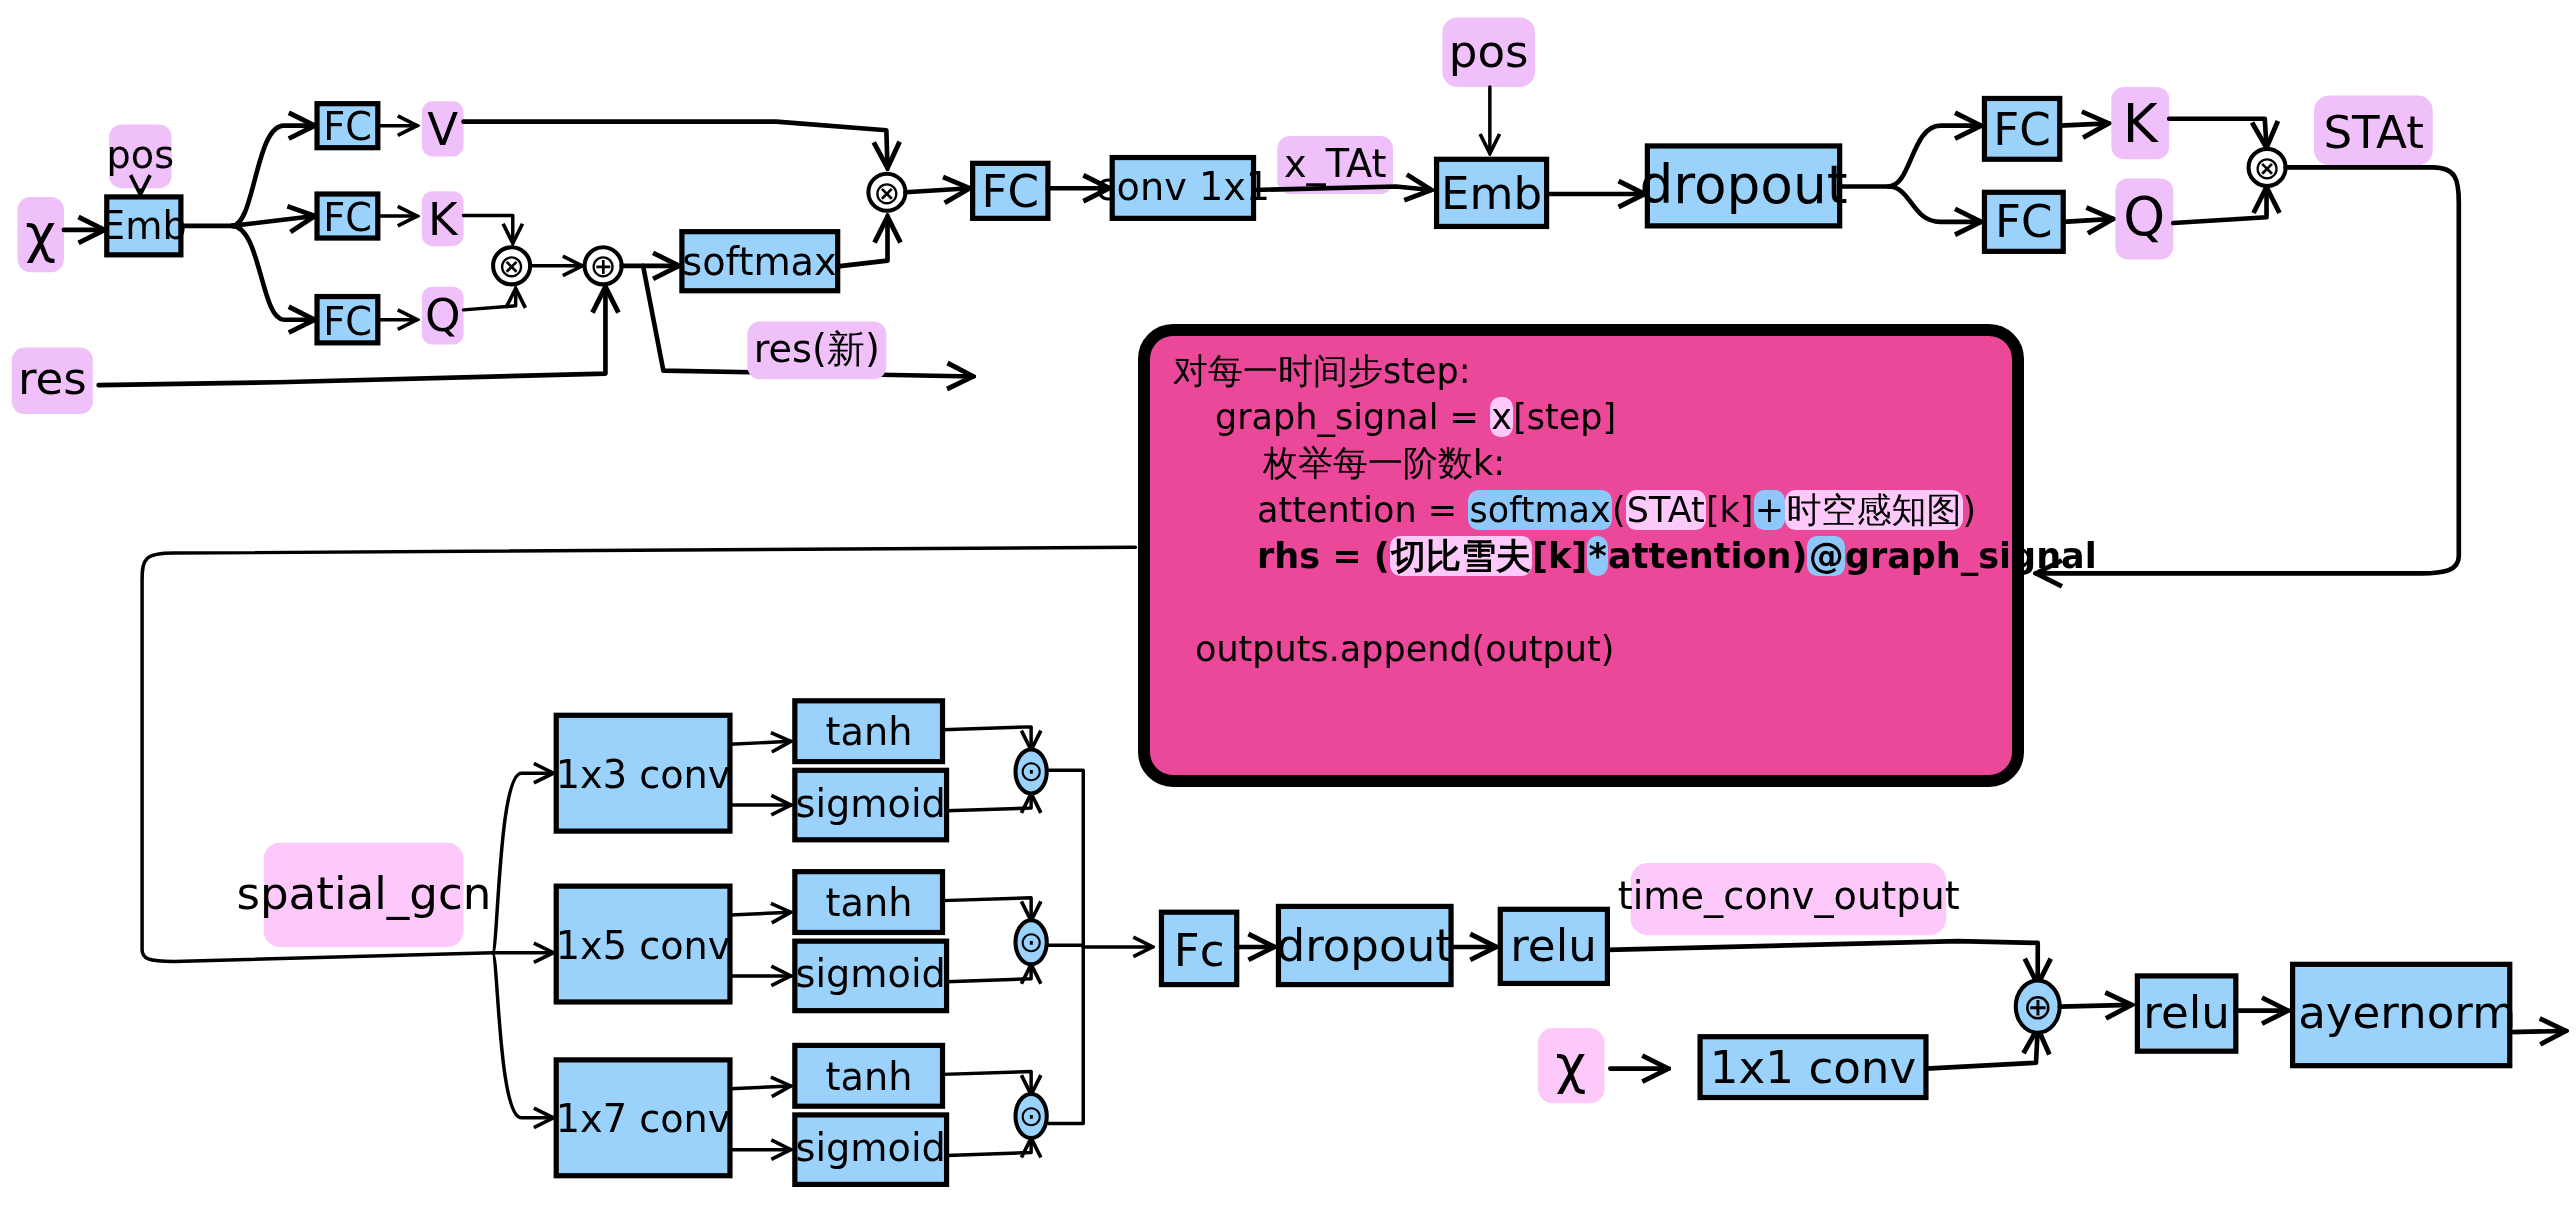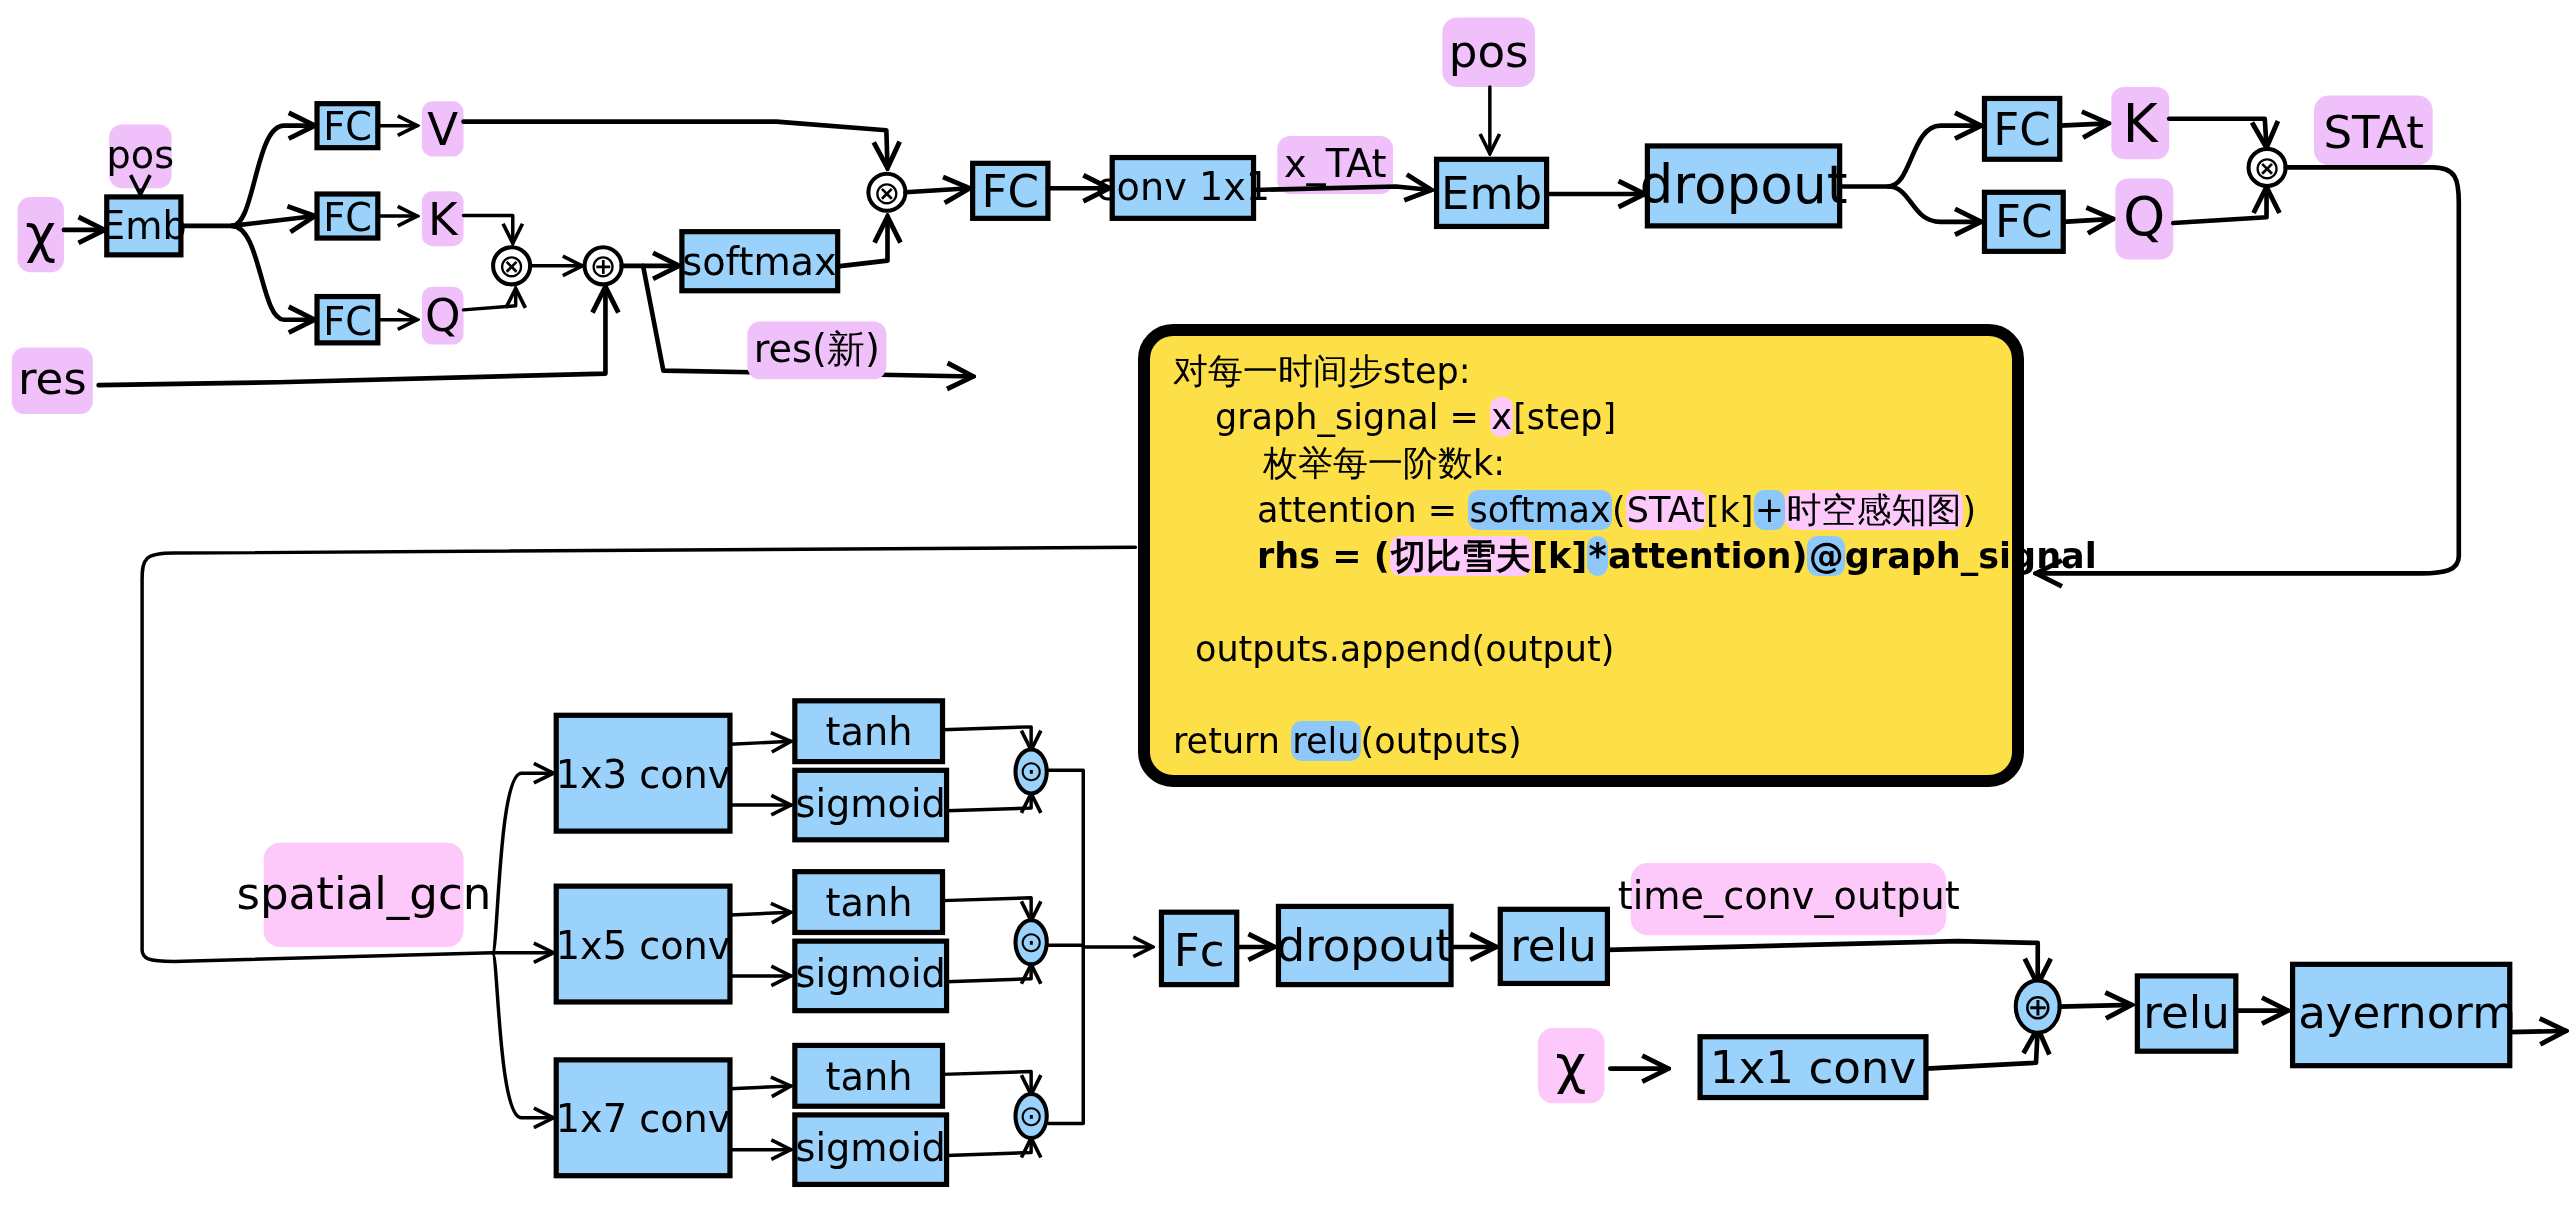--- a/index.html
+++ b/index.html
@@ -11,21 +11,21 @@
   .big-label { font-size: 92px; }
   .small-label { font-size: 66px; }
   .edge { fill: none; stroke: #000; stroke-width: 8; stroke-linecap: round; stroke-linejoin: round; }
   .edge-thin { fill: none; stroke: #000; stroke-width: 6; stroke-linecap: round; stroke-linejoin: round; }
   .box { stroke: #000; stroke-width: 9; }
   .op { fill: #fff; stroke: #000; stroke-width: 7; }
   .op-blue { fill: #9AD2FB; stroke: #000; stroke-width: 7; }
 
   
   #code-box { position: absolute; left: 1138px; top: 324px; width: 886px; height: 463px;
-              border: 12.7px solid #000; border-radius: 35px; box-sizing: border-box; background: #fde047; }
+              border: 12.7px solid #000; border-radius: 35px; box-sizing: border-box; background: #ec4899; }
   #code-box .line { position: absolute; left: 0; font-size: 35px; line-height: 46px; white-space: pre;
                     font-family: "DejaVu Sans", sans-serif; color: #000; }
   .hl-blue { background: #8EC8FA; border-radius: 10.4px; padding: 0 1.2px; }
   .hl-pink { background: #FDC8FA; border-radius: 10.4px; padding: 0 1.2px; }
 </style>
 </head>
 <body>
 
 <svg id="diagram" width="2576" height="1207" viewBox="0 0 4447 2084" xmlns="http://www.w3.org/2000/svg">
   <defs>
@@ -235,15 +235,14 @@
 </svg>
 
 <div id="code-box">
     <div class="line" style="top: 11.6px; left: 23px;"><span>对每一时间步step:</span></div>
     <div class="line" style="top: 58px; left: 65px; text-align: center;"><span>graph_signal = </span><span class="hl-pink">x</span><span>[step]</span></div>
     <div class="line" style="top: 104px; left: 65px; margin-left: 48px;"><span>枚举每一阶数k:</span></div>
     <div class="line" style="top: 151px; left: 107px;"><span>attention = </span><span class="hl-blue">softmax</span><span>(</span><span class="hl-pink">STAt</span><span>[k]</span><span class="hl-blue">+</span><span class="hl-pink">时空感知图</span><span>)</span></div>
     <div class="line" style="top: 197px; left: 107px; font-weight: bold;"><span>rhs = (</span><span class="hl-pink">切比雪夫</span><span>[k]</span><span class="hl-blue">*</span><span>attention)</span><span class="hl-blue">@</span><span>graph_signal</span></div>
     <div class="line" style="top: 290px; left: 45px;"><span>outputs.append(output)</span></div>
     <div class="line" style="top: 336px; left: 23px;"><span></span></div>
-    <div class="line" style="top: 382px; left: 23px;"><span>return </span><span class="hl-blue">relu</span><span>(outputs)</span></div>
   </div>
 
 
 </body></html>

